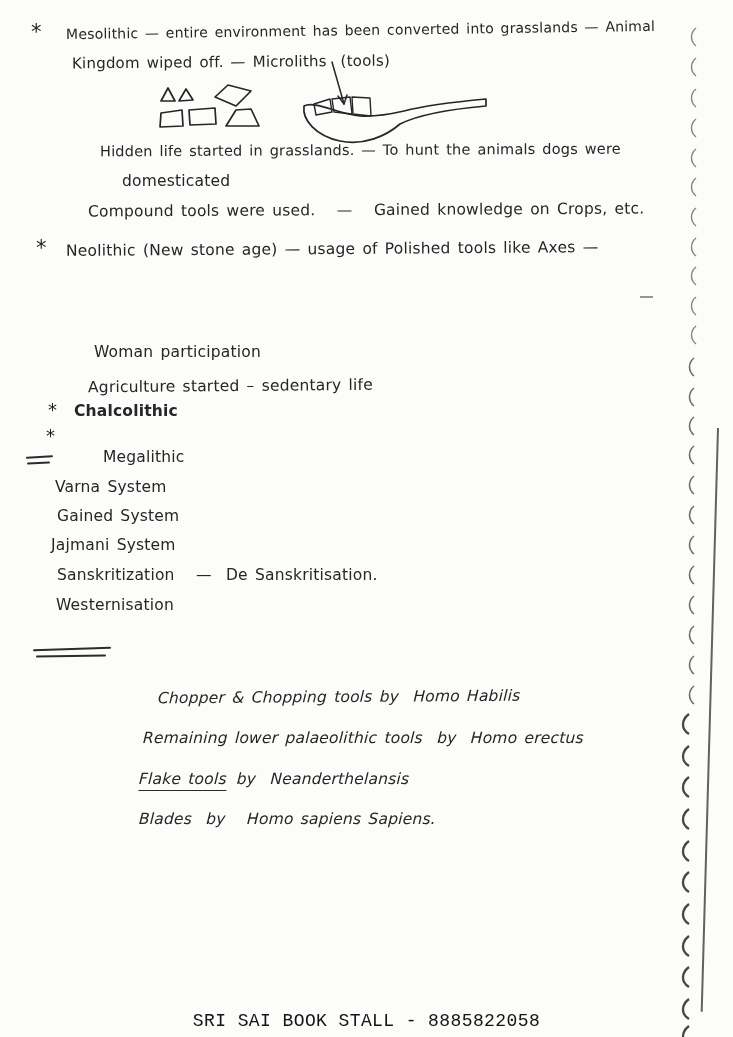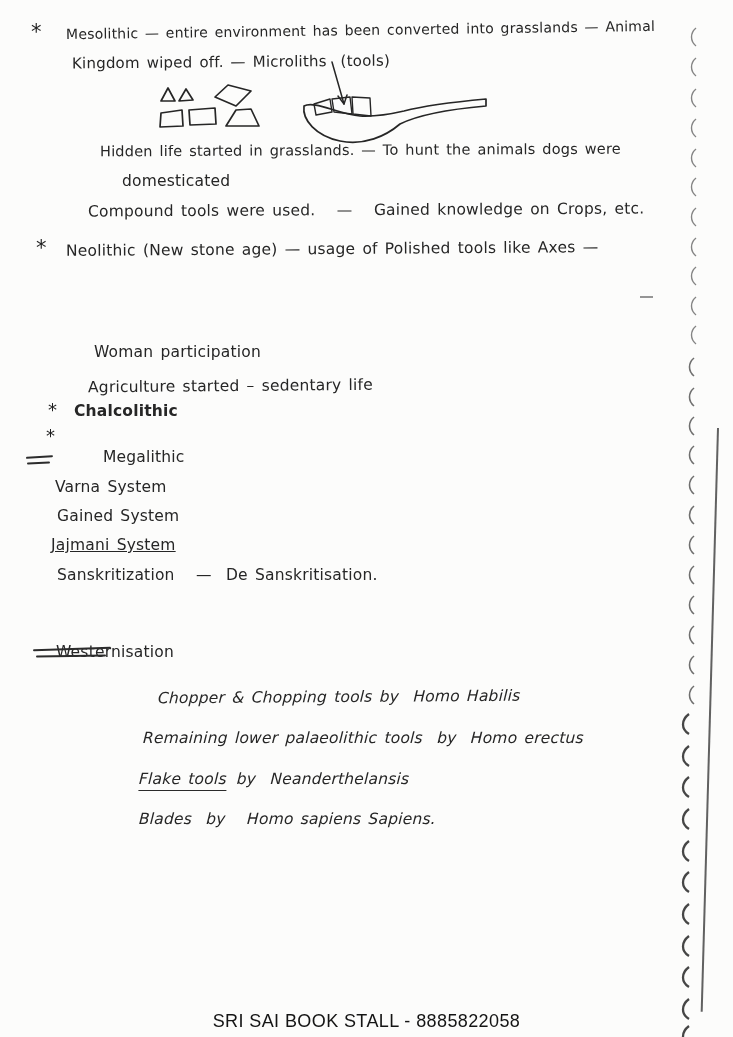--- a/index.html
+++ b/index.html
@@ -23,21 +23,21 @@
   .bullet{
     position:absolute;
     font-size:21px;
     color:#1e1e1e;
     line-height:1;
   }
   .printed{
     position:absolute;
     left:0;width:100%;
     text-align:center;
-    font-family:Liberation Sans, sans-serif;
+    font-family:Liberation Mono, monospace;
     font-size:18px;
     letter-spacing:.4px;
     color:#141414;
   }
   .mark-line{position:absolute;background:#2c2c2c;height:2px;border-radius:2px;}
   .edge-line{
     position:absolute;left:717px;top:428px;
     width:2px;height:584px;background:#454545;opacity:.85;
     transform:rotate(1.6deg);transform-origin:top center;
   }
@@ -90,23 +90,23 @@
   <span class="bullet" style="left:46px;top:427px;font-size:18px;">*</span>
   <div class="hw" style="left:71px;top:448px;margin-left:32px;">Megalithic</div>
 
   <div>
     <div class="mark-line" style="left:26px;top:456px;width:27px;transform:rotate(-4deg);"></div>
     <div class="mark-line" style="left:27px;top:462px;width:23px;transform:rotate(-3deg);"></div>
   </div>
 
   <div class="hw" style="left:55px;top:478px;">Varna System</div>
   <div class="hw" style="left:57px;top:507px;">Gained System</div>
-  <div class="hw" style="left:51px;top:536px;text-decoration:underline;">Jajmani System</div>
+  <div class="hw" style="left:51px;top:536px;">Jajmani System</div>
   <div class="hw" style="left:49px;top:566px;margin-left:8px;">Sanskritization   —  De Sanskritisation.</div>
-  <div class="hw" style="left:56px;top:596px;margin-top:47px;">Westernisation</div>
+  <div class="hw" style="left:56px;top:596px;">Westernisation</div>
 
   <div>
     <div class="mark-line" style="left:33px;top:648px;width:78px;transform:rotate(-2deg);height:1.8px;"></div>
     <div class="mark-line" style="left:36px;top:655px;width:70px;transform:rotate(-1deg);height:1.6px;"></div>
   </div>
 
   <div class="hw cursive" style="left:158px;top:688px;transform:rotate(-.4deg) skewX(-3deg);">Chopper &amp; Chopping tools by  Homo Habilis</div>
   <div class="hw cursive" style="left:143px;top:729px;">Remaining lower palaeolithic tools  by  Homo erectus</div>
   <div class="hw cursive" style="left:139px;top:770px;"><span class="u">Flake tools</span><span style="margin-left:10px;">by  Neanderthelansis</span></div>
   <div class="hw cursive" style="left:139px;top:810px;">Blades  by   Homo sapiens Sapiens.</div>

